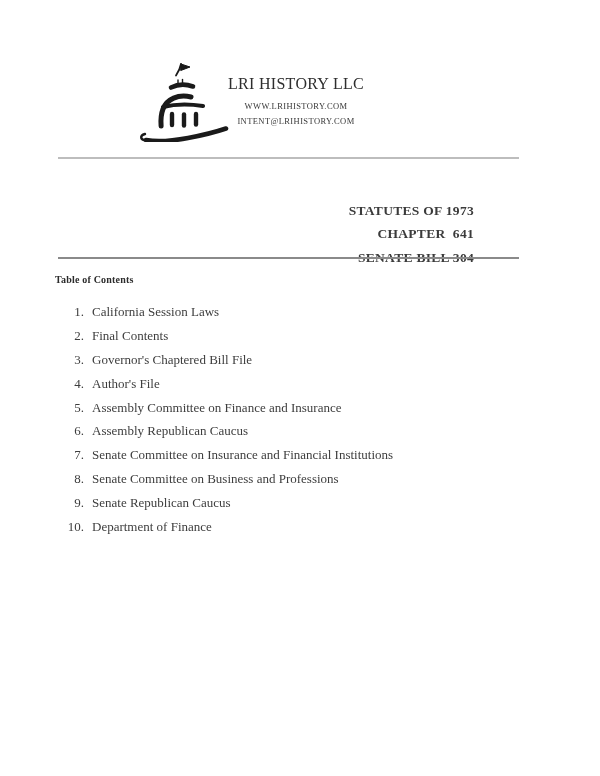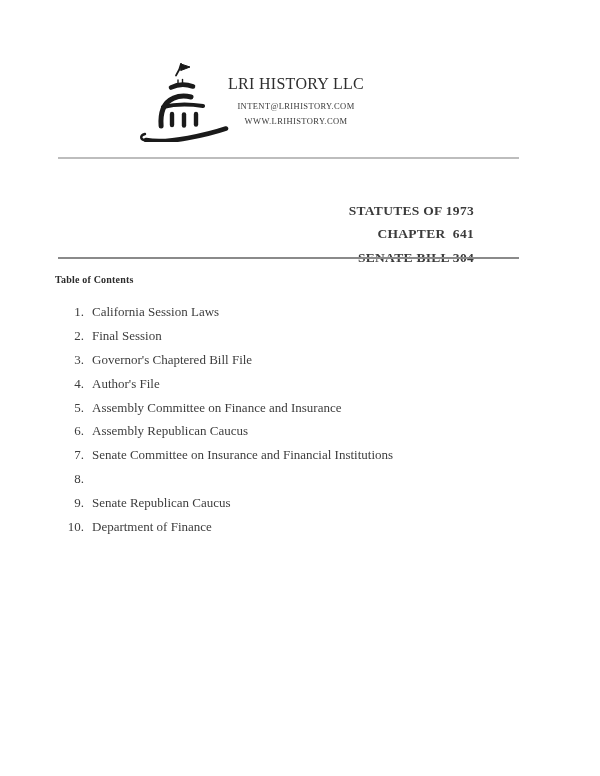--- a/index.html
+++ b/index.html
@@ -129,22 +129,22 @@
       <path d="M35,54 l0,11" stroke-width="4.4"></path>
       <path d="M47,54.5 l0,11" stroke-width="4.4"></path>
       <path d="M59,54 l0,10.5" stroke-width="4.4"></path>
       <path d="M8,74 c-5.5,1.5 -5,6.5 1.5,6.2" stroke-width="2.4"></path>
       <path d="M9,80 c10,2 26,1 42,-2 c14,-2.6 27,-5.8 38,-9.5" stroke-width="4.6"></path>
     </g>
   </svg>
 
   <div class="head-text">
     <div class="company-name">LRI HISTORY LLC</div>
+    <div class="contact-line">WWW.LRIHISTORY.COM</div>
     <div class="contact-line">INTENT@LRIHISTORY.COM</div>
-    <div class="contact-line">WWW.LRIHISTORY.COM</div>
   </div>
 
   <div class="rule rule-top"></div>
 
   <div class="ref-block">
     <div class="ref-line">STATUTES OF 1973</div>
     <div class="ref-line">CHAPTER  641</div>
     <div class="ref-line">SENATE BILL 304</div>
   </div>
 
@@ -152,21 +152,21 @@
 
   <div class="toc-heading">Table of Contents</div>
 
   <div class="toc-list">
     <div class="toc-row">
       <span class="toc-num">1.</span>
       <span class="toc-label">California Session Laws</span>
     </div>
     <div class="toc-row">
       <span class="toc-num">2.</span>
-      <span class="toc-label">Final Session</span>
+      <span class="toc-label">Final Contents</span>
     </div>
     <div class="toc-row">
       <span class="toc-num">3.</span>
       <span class="toc-label">Governor's Chaptered Bill File</span>
     </div>
     <div class="toc-row">
       <span class="toc-num">4.</span>
       <span class="toc-label">Author's File</span>
     </div>
     <div class="toc-row">
@@ -176,20 +176,21 @@
     <div class="toc-row">
       <span class="toc-num">6.</span>
       <span class="toc-label">Assembly Republican Caucus</span>
     </div>
     <div class="toc-row">
       <span class="toc-num">7.</span>
       <span class="toc-label">Senate Committee on Insurance and Financial Institutions</span>
     </div>
     <div class="toc-row">
       <span class="toc-num">8.</span>
+      <span class="toc-label">Senate Committee on Business and Professions</span>
     </div>
     <div class="toc-row">
       <span class="toc-num">9.</span>
       <span class="toc-label">Senate Republican Caucus</span>
     </div>
     <div class="toc-row">
       <span class="toc-num">10.</span>
       <span class="toc-label">Department of Finance</span>
     </div>
   </div>

